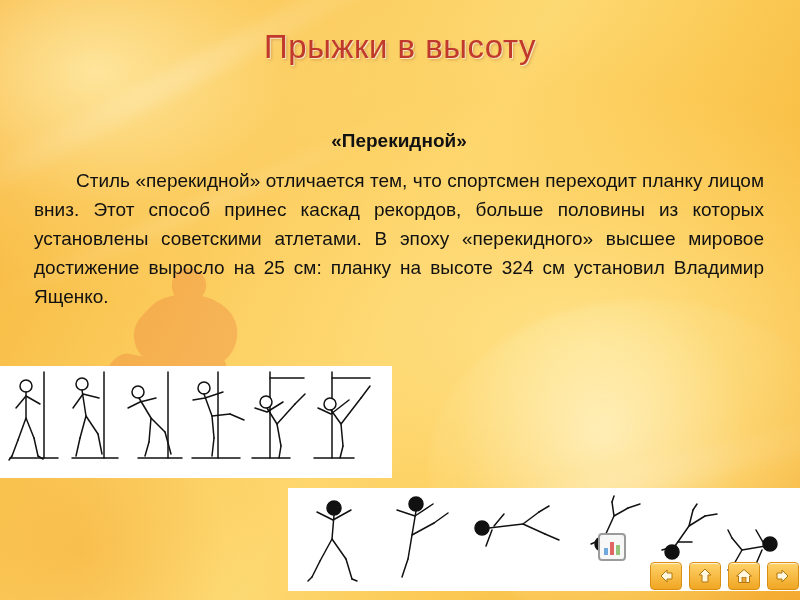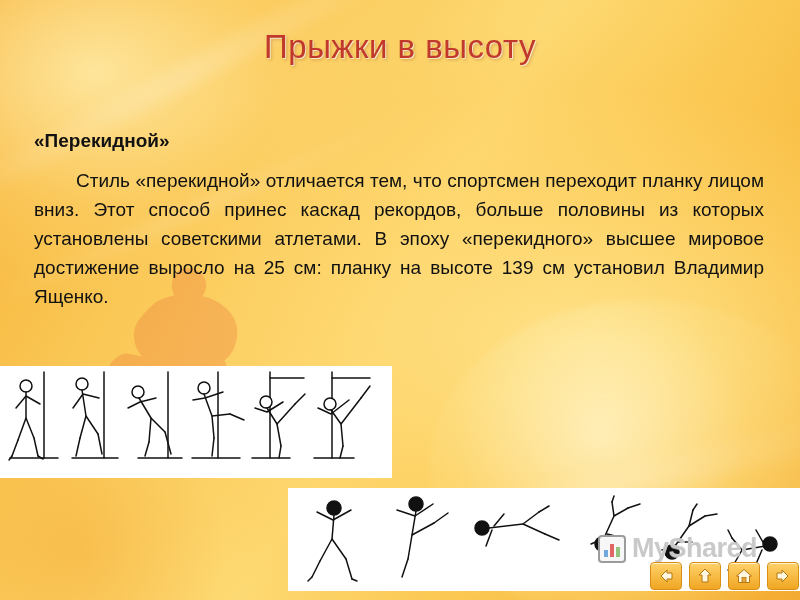--- a/index.html
+++ b/index.html
@@ -78,21 +78,21 @@
 
   
   .body-wrap {
     position: absolute;
     left: 34px;
     top: 130px;
     width: 730px;
     color: #1b1b1b;
   }
   .subtitle {
-    text-align: left;
+    text-align: center;
     font-size: 19px;
     font-weight: bold;
     margin: 0 0 14px 0;
     color: #111;
   }
   .paragraph {
     font-size: 19px;
     line-height: 29px;
     text-align: justify;
     text-indent: 42px;
@@ -187,21 +187,21 @@
       <path d="M96 52 c22 -12 52 -10 70 6 c12 11 14 26 8 40 c-7 16 -24 22 -40 24 c-18 2 -37 -2 -50 -14 c-12 -11 -14 -30 -2 -42 c4 -5 9 -10 14 -14 z"></path>
       <path d="M70 104 c26 6 54 8 80 2 c10 -2 18 4 16 14 c-2 12 -16 18 -28 22 c-26 9 -56 8 -80 -4 c-10 -5 -14 -18 -6 -26 c5 -6 12 -10 18 -8 z"></path>
       <path d="M56 146 c30 16 70 20 104 8 c10 -4 20 4 18 14 c-2 14 -18 24 -34 30 c-30 12 -66 10 -94 -6 c-12 -7 -16 -24 -6 -34 c4 -5 8 -14 12 -12 z"></path>
     </g>
   </svg>
 
   <div class="title">Прыжки в высоту</div>
 
   <div class="body-wrap">
     <p class="subtitle">«Перекидной»</p>
-    <p class="paragraph">Стиль «перекидной» отличается тем, что спортсмен переходит планку лицом вниз. Этот способ принес каскад рекордов, больше половины из которых установлены советскими атлетами. В эпоху «перекидного» высшее мировое достижение выросло на 25 см: планку на высоте 139 см установил Владимир Ященко.</p>
+    <p class="paragraph">Стиль «перекидной» отличается тем, что спортсмен переходит планку лицом вниз. Этот способ принес каскад рекордов, больше половины из которых установлены советскими атлетами. В эпоху «перекидного» высшее мировое достижение выросло на 25 см: планку на высоте 324 см установил Владимир Ященко.</p>
   </div>
 
   <div class="figure-panel panel-a">
     <svg class="fig-svg" viewBox="0 0 392 112" aria-hidden="true">
       <g stroke="#111" stroke-width="1.5" fill="none" stroke-linecap="round" stroke-linejoin="round">
 
         <g transform="translate(8,6)">
           <line x1="36" y1="0" x2="36" y2="86"></line>
           <line x1="2" y1="86" x2="50" y2="86"></line>
           <circle cx="18" cy="14" r="6" fill="#fff"></circle>
@@ -322,21 +322,20 @@
       </g>
     </svg>
   </div>
 
   <div class="watermark">
     <span class="wm-icon">
         <i></i>
         <i></i>
         <i></i>
       </span>
-    <span class="wm-text">MyShared</span>
   </div>
 
   <div class="nav">
     <div class="nav-btn">
       <svg width="16" height="14" viewBox="0 0 16 14">
         <path d="M9 1 L3 7 L9 13 L9 10 L14 10 L14 4 L9 4 Z" fill="#fff7df" stroke="#b3760c" stroke-width="1"></path>
       </svg>
     </div>
     <div class="nav-btn">
       <svg width="14" height="16" viewBox="0 0 14 16">

